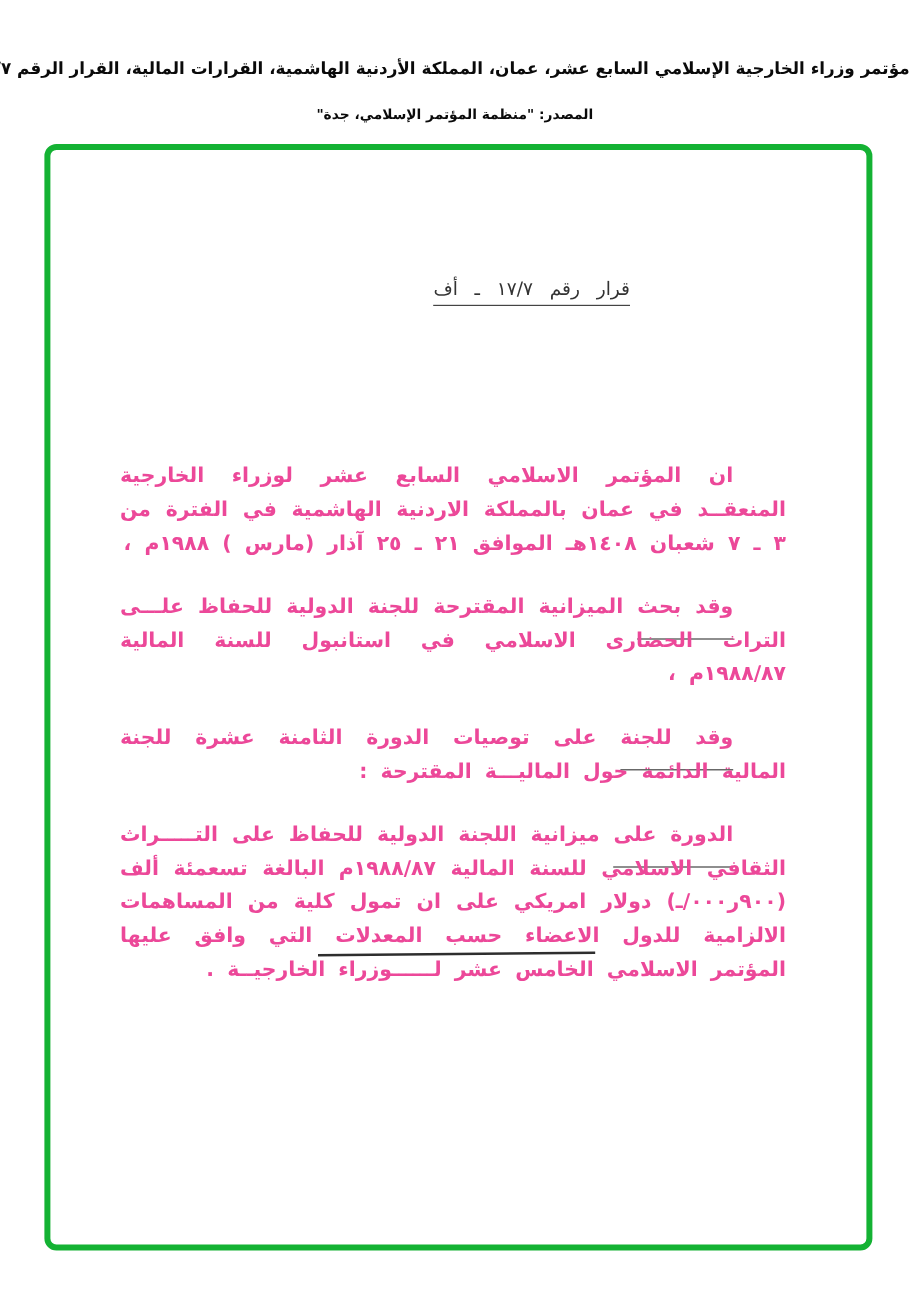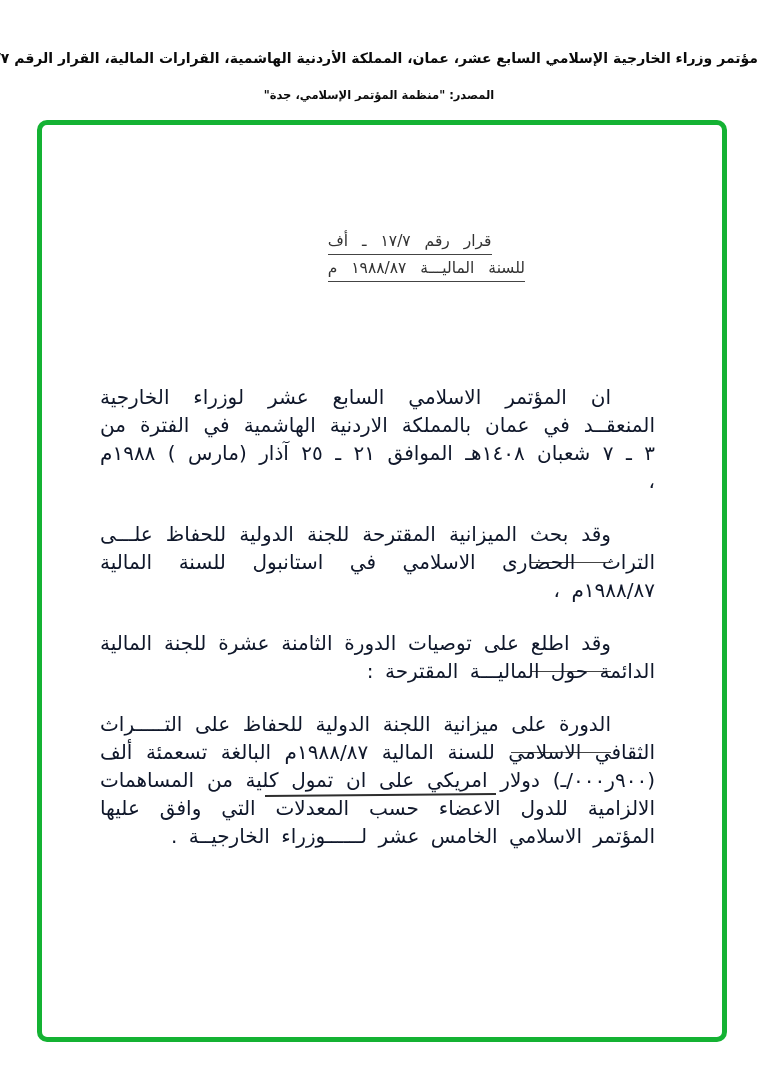--- a/index.html
+++ b/index.html
@@ -47,21 +47,21 @@
     box-sizing: border-box;
     border: 5px solid #14b233;
     border-radius: 10px;
     background: #ffffff;
   }
   .title-block {
     position: absolute;
     top: 108px;
     right: 197px;
     direction: rtl;
-    text-align: left;
+    text-align: center;
     font-size: 15.5px;
     color: #333333;
     word-spacing: 9px;
     margin-left: 12px;
   }
   .title-line {
     margin-bottom: 5px;
     line-height: 17px;
   }
   .title-line > span {
@@ -72,24 +72,25 @@
   .title-line.shifted > span {
     margin-right: 42px;
   }
   .body-text {
     position: absolute;
     top: 258px;
     right: 67px;
     left: 58px;
     direction: rtl;
     text-align: justify;
-    font-size: 20px;
+    font-size: 17px;
     line-height: 28px;
-    color: #0f172a;
+    color: #ec4899;
     word-spacing: 5px;
+    font-weight: bold;
   }
   .body-text p {
     margin: 0 0 25px 0;
     text-indent: 44px;
   }
   .lead {
     border-bottom: 1.2px solid #444444;
     padding-bottom: 16px;
   }
   .short-rule {
@@ -110,34 +111,31 @@
   <div class="header-title">مؤتمر وزراء الخارجية الإسلامي السابع عشر، عمان، المملكة الأردنية الهاشمية، القرارات المالية، القرار الرقم ١٧/٧-أف</div>
 
   <div class="header-source">المصدر:  "منظمة المؤتمر الإسلامي، جدة"</div>
 
   <div class="doc-frame" style="border-color: rgb(20, 178, 51);">
 
     <div class="title-block">
       <div class="title-line">
         <span>قرار رقم ١٧/٧ ـ أف</span>
       </div>
-      <div class="title-line">
-        <span>للسنة الماليـــة ١٩٨٨/٨٧ م</span>
-      </div>
     </div>
 
     <div class="body-text">
       <p>
         <span class="lead"></span><span>ان المؤتمر الاسلامي السابع عشر لوزراء الخارجية المنعقــد في عمان بالمملكة الاردنية الهاشمية في الفترة من ٣ ـ ٧ شعبان ١٤٠٨هـ الموافق ٢١ ـ ٢٥ آذار (مارس ) ١٩٨٨م ،</span>
       </p>
       <p>
         <span class="lead">وقد بحث</span><span> الميزانية المقترحة للجنة الدولية للحفاظ علـــى التراث الحضارى الاسلامي في استانبول للسنة المالية ١٩٨٨/٨٧م ،</span>
       </p>
       <p>
-        <span class="lead">وقد اطلع</span><span> على توصيات الدورة الثامنة عشرة للجنة المالية الدائمة حول الماليـــة المقترحة :</span>
+        <span class="lead">وقد للجنة</span><span> على توصيات الدورة الثامنة عشرة للجنة المالية الدائمة حول الماليـــة المقترحة :</span>
       </p>
       <p>
         <span class="lead">الدورة على</span><span> ميزانية اللجنة الدولية للحفاظ على التـــــراث الثقافي الاسلامي للسنة المالية ١٩٨٨/٨٧م البالغة تسعمئة ألف (٩٠٠ر٠٠٠/ـ) دولار امريكي على ان تمول كلية من المساهمات الالزامية للدول الاعضاء حسب المعدلات التي وافق عليها المؤتمر الاسلامي الخامس عشر لــــــوزراء الخارجيــة .</span>
       </p>
     </div>
 
     <div class="short-rule"></div>
 
   </div>
 

